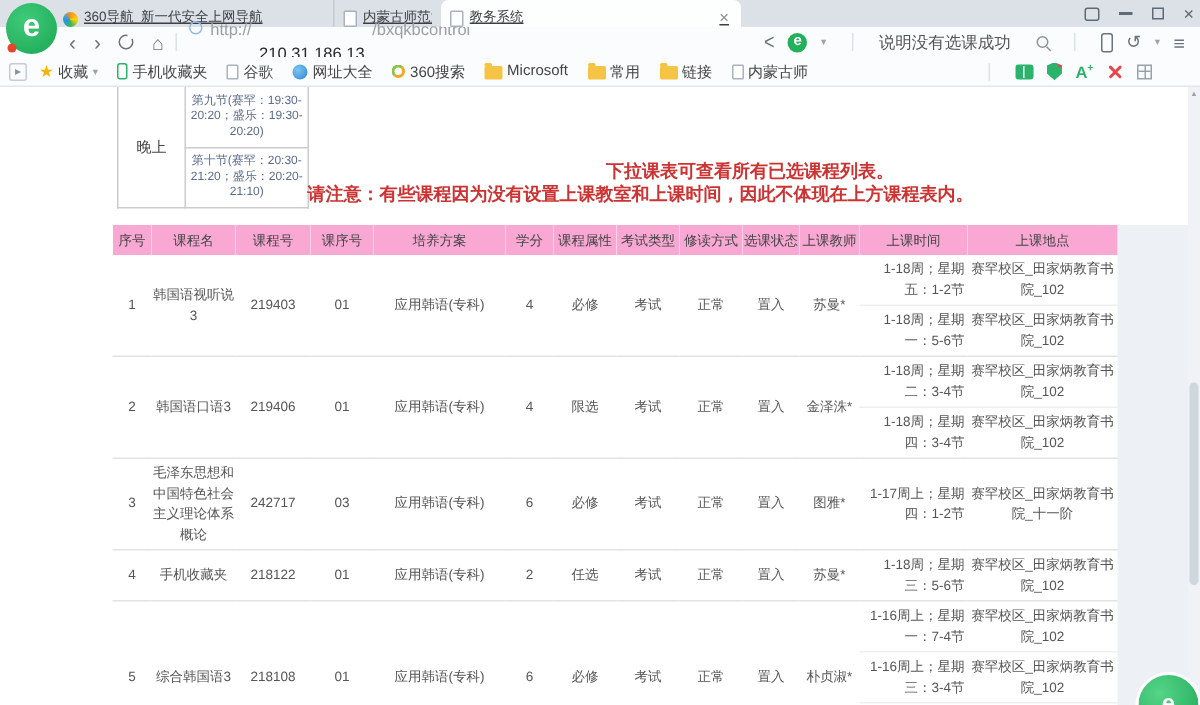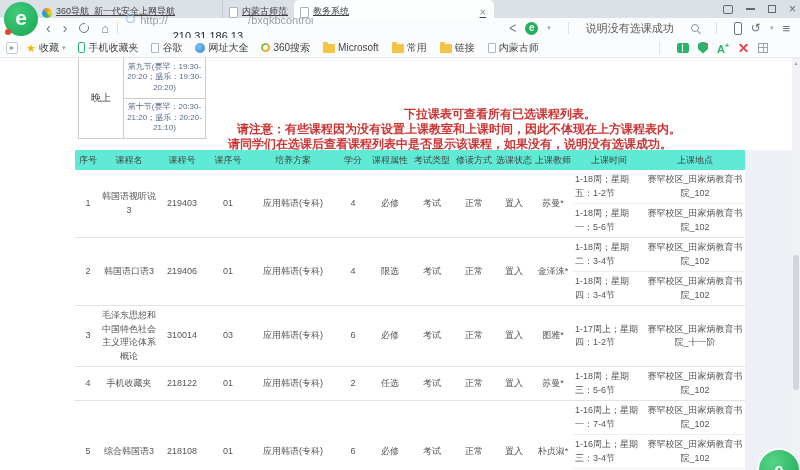--- a/index.html
+++ b/index.html
@@ -94,34 +94,34 @@
   .right-panel { position:absolute; left:743px; top:92px; width:49px; height:320px; background:#edf1f6; }
 
   .sched { position:absolute; left:78px; top:0; border-collapse:collapse; }
   .sched td { border:1px solid #ccc; border-top:none; text-align:center; vertical-align:middle; }
   .s-label { width:45px; font-size:10px; color:#444; }
   .s-period { width:82px; height:40px; font-size:8px; color:#5a6b8c; line-height:1.35; padding:2px 3px; }
 
   .notice { position:absolute; left:205px; top:1px; width:590px; font-family:"Liberation Serif", serif;
             font-weight:bold; font-size:12px; line-height:15.2px; color:#cc3333; z-index:3; white-space:nowrap;margin-top:48px; }
   .notice .nl1 { text-align:center; }
-  .notice .nl2,.notice .nl3 { padding-left:32px; }
+  .notice .nl2,.notice .nl3 { }
   .notice .nl4,.notice .nl6 { padding-left:20px; }
   .notice .nl5 { padding-left:23px; }
 
   .course { position:absolute; left:75px; top:92px; width:670px; border-collapse:collapse;
             table-layout:fixed; font-size:9px; color:#555; background:#fff; }
-  .course th { background:#5eead4; font-weight:normal; color:#444; height:20px; font-size:9px;
+  .course th { background:#f9a8d4; font-weight:normal; color:#444; height:20px; font-size:9px;
                padding:0 1px; overflow:hidden; }
   .course td { border-bottom:1px solid #e2e2e2; text-align:center; vertical-align:middle;
                padding:3px 1px; line-height:1.5; word-break:break-all; }
   .course td.sched-cell { padding:0; }
   .entry { display:flex; align-items:center; }
   .entry + .entry { border-top:1px solid #efefef; }
-  .e-time { width:72px; padding:3px 2px; text-align:left; }
+  .e-time { width:72px; padding:3px 2px; text-align:right; }
   .e-place { flex:1; padding:3px 2px; text-align:center; word-break:break-all; }
 
   .scrollbar { position:absolute; right:0; top:0; width:8px; height:412px; background:#f0f2f5; }
   .sb-up { position:absolute; top:0; left:0; width:8px; height:10px; color:#9aa3ad; font-size:5px;
            text-align:center; line-height:10px; }
   .sb-thumb { position:absolute; top:197px; left:1px; width:6px; height:135px; background:#cfd6dd; border-radius:3px; }
 
   .float-ball { position:absolute; left:757px; top:448px; width:44px; height:44px; border-radius:50%;
                 background:radial-gradient(circle at 35% 30%, #56d488, #1ca655); border:2px solid #fff;
                 color:#fff; font-weight:bold; font-size:16px; text-align:center; line-height:40px; z-index:20; }
@@ -244,21 +244,20 @@
     </tr>
     <tr>
       <td class="s-period">第十节(赛罕：20:30-21:20；盛乐：20:20-21:10)</td>
     </tr>
   </tbody>
     </table>
 
   <div class="notice">
       <div class="nl1">下拉课表可查看所有已选课程列表。</div>
       <div class="nl2">请注意：有些课程因为没有设置上课教室和上课时间，因此不体现在上方课程表内。</div>
-      <div class="nl5">请同学们在选课后查看课程列表中是否显示该课程，如果没有，说明没有选课成功。</div>
     </div>
 
   <table class="course">
     <colgroup>
       <col style="width:26px">
         <col style="width:56px">
         <col style="width:50px">
         <col style="width:42px">
       <col style="width:88px">
         <col style="width:32px">
@@ -330,21 +329,21 @@
             </div>
             <div class="entry">
               <div class="e-time">1-18周；星期四：3-4节</div>
               <div class="e-place">赛罕校区_田家炳教育书院_102</div>
             </div>
           </td>
         </tr>
         <tr>
           <td>3</td>
           <td>毛泽东思想和中国特色社会主义理论体系概论</td>
-          <td>310014</td>
+          <td>242717</td>
           <td>03</td>
           <td>应用韩语(专科)</td>
           <td>6</td>
           <td>必修</td>
           <td>考试</td>
           <td>正常</td>
           <td>置入</td>
           <td>图雅*</td>
           <td colspan="2" class="sched-cell">
             <div class="entry">

